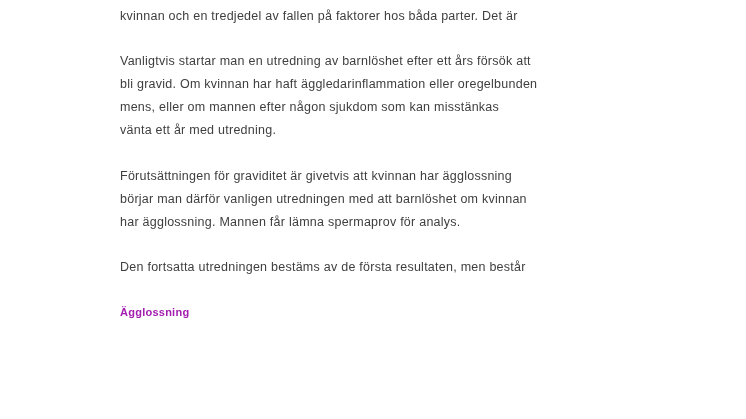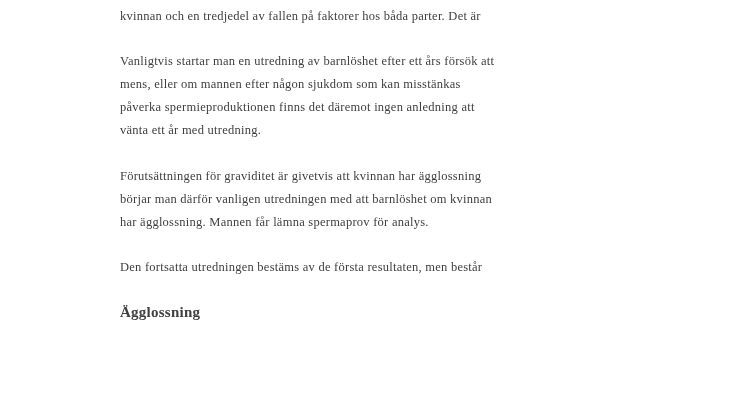--- a/index.html
+++ b/index.html
@@ -6,21 +6,21 @@
     margin: 0;
     padding: 0;
     background: #ffffff;
   }
   .page {
     position: relative;
     width: 746px;
     height: 419px;
     background: #ffffff;
     overflow: hidden;
-    font-family: Liberation Serif, serif;
+    font-family: Liberation Sans, sans-serif;
   }
   .textcol {
     position: absolute;
     left: 120px;
     top: -18px;
     width: 520px;
     font-size: 12.5px;
     line-height: 23.1px;
     letter-spacing: 0.25px;
     color: #3e3e3e;
@@ -29,43 +29,43 @@
     margin: 0 0 22px 0;
     padding: 0;
   }
   .line {
     display: block;
     white-space: nowrap;
   }
   .heading {
     margin: 0;
     padding: 0;
-    font-size: 15px;
+    font-size: 11px;
     line-height: 23.1px;
     font-weight: bold;
     letter-spacing: 0.25px;
-    color: #404040;
+    color: #a21caf;
     white-space: nowrap;
   }
 </style>
 </head>
 <body>
 
 <div class="page">
   <div class="textcol">
 
     <p class="para">
       <span class="line">barnlösheten på faktorer hos mannen, i en tredjedel på faktorer hos</span>
       <span class="line">kvinnan och en tredjedel av fallen på faktorer hos båda parter. Det är</span>
     </p>
 
     <p class="para">
       <span class="line">Vanligtvis startar man en utredning av barnlöshet efter ett års försök att</span>
+      <span class="line">bli gravid. Om kvinnan har haft äggledarinflammation eller oregelbunden</span>
       <span class="line">mens, eller om mannen efter någon sjukdom som kan misstänkas</span>
-      <span class="line">påverka spermieproduktionen finns det däremot ingen anledning att</span>
       <span class="line">vänta ett år med utredning.</span>
     </p>
 
     <p class="para">
       <span class="line">Förutsättningen för graviditet är givetvis att kvinnan har ägglossning</span>
       <span class="line">börjar man därför vanligen utredningen med att barnlöshet om kvinnan</span>
       <span class="line">har ägglossning. Mannen får lämna spermaprov för analys.</span>
     </p>
 
     <p class="para">

